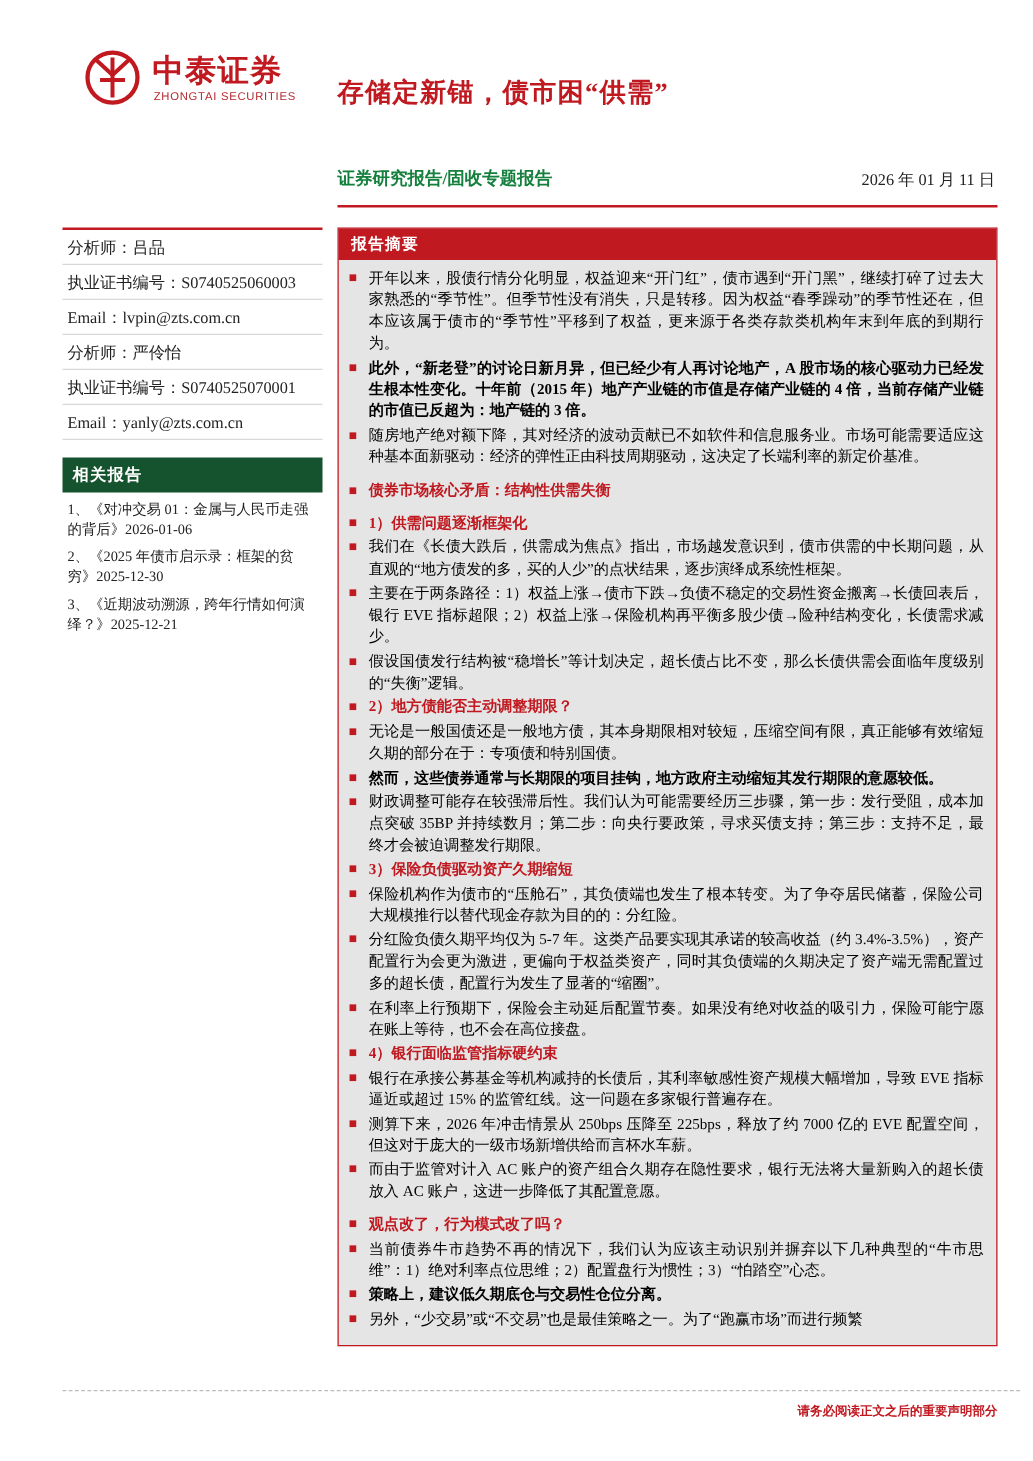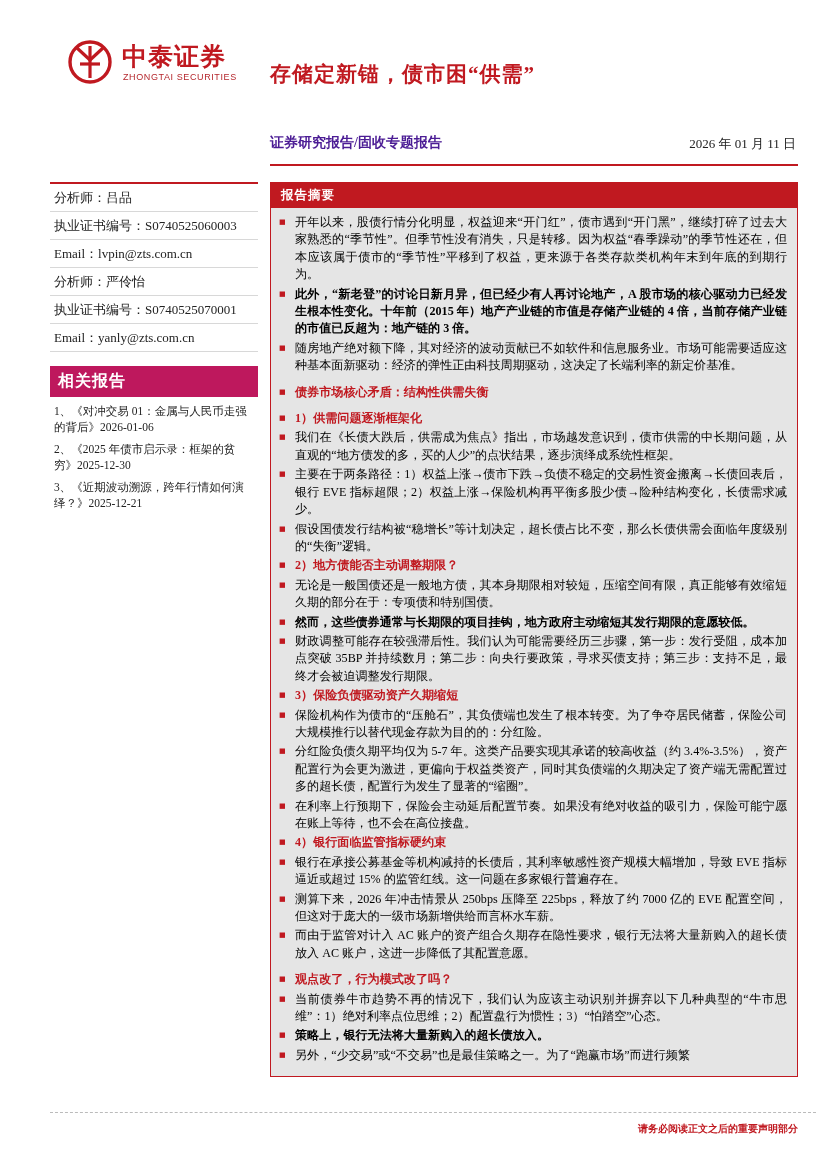--- a/index.html
+++ b/index.html
@@ -71,21 +71,21 @@
     left: 250px;
     top: 132px;
     width: 528px;
     height: 34px;
     border-bottom: 2px solid #c01920;
   }
   .subhead .left {
     position: absolute;
     left: 0; top: 2px;
     font-size: 14px;
-    color: #4c1d95;
+    color: #15803d;
     font-weight: bold;
     font-family: "Liberation Serif", serif;
   }
   .subhead .right {
     position: absolute;
     right: 2px; top: 3px;
     font-size: 13px;
     color: #222;
     font-family: "Liberation Serif", serif;
   }
@@ -108,23 +108,23 @@
     line-height: 15px;
     padding: 6px 2px 6px 4px;
     border-bottom: 1px solid #d8d8d8;
     color: #222;
     font-family: "Liberation Serif", serif;
     white-space: nowrap;
     overflow: hidden;
   }
   .related-title {
     margin-top: 14px;
-    background: #be185d;
+    background: #14532d;
     color: #fff;
-    font-size: 16px;
+    font-size: 13px;
     font-weight: bold;
     padding: 5px 8px;
     font-family: "Liberation Serif", serif;
     letter-spacing: 1px;
   }
   .related-list {
     margin-top: 6px;
     padding: 0 4px;
   }
   .related-item {
@@ -337,21 +337,21 @@
       <div class="bullet-row">
           <span class="bullet-mark"></span>
           <span class="bullet-text red">观点改了，行为模式改了吗？</span>
         </div>
       <div class="bullet-row">
           <span class="bullet-mark"></span>
           <span class="bullet-text">当前债券牛市趋势不再的情况下，我们认为应该主动识别并摒弃以下几种典型的“牛市思维”：1）绝对利率点位思维；2）配置盘行为惯性；3）“怕踏空”心态。</span>
         </div>
       <div class="bullet-row">
           <span class="bullet-mark"></span>
-          <span class="bullet-text bold">策略上，银行无法将大量新购入的超长债放入。</span>
+          <span class="bullet-text bold">策略上，建议低久期底仓与交易性仓位分离。</span>
         </div>
       <div class="bullet-row">
           <span class="bullet-mark"></span>
           <span class="bullet-text">另外，“少交易”或“不交易”也是最佳策略之一。为了“跑赢市场”而进行频繁</span>
         </div>
 
     </div>
   </div>
 
   <div class="footer-rule"></div>

